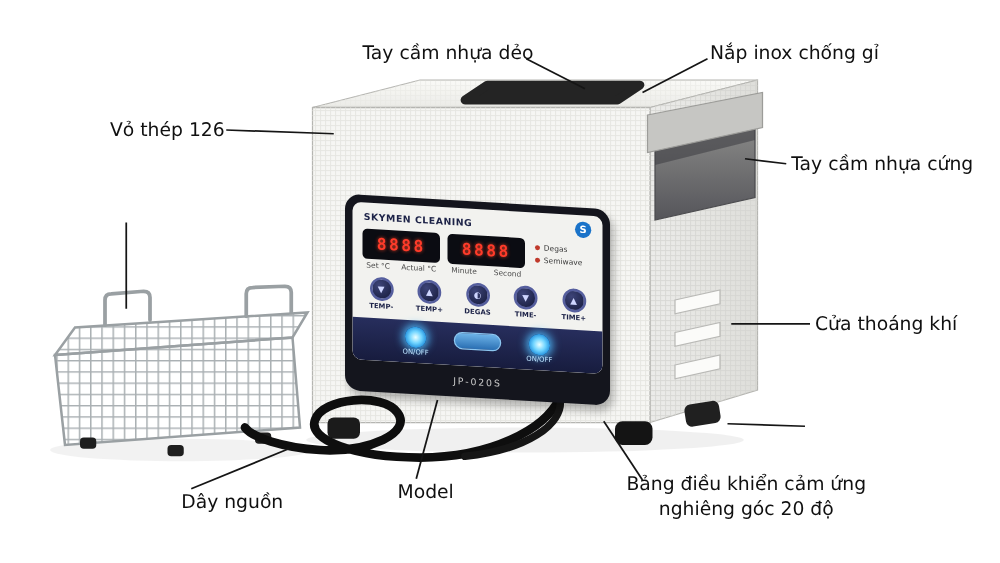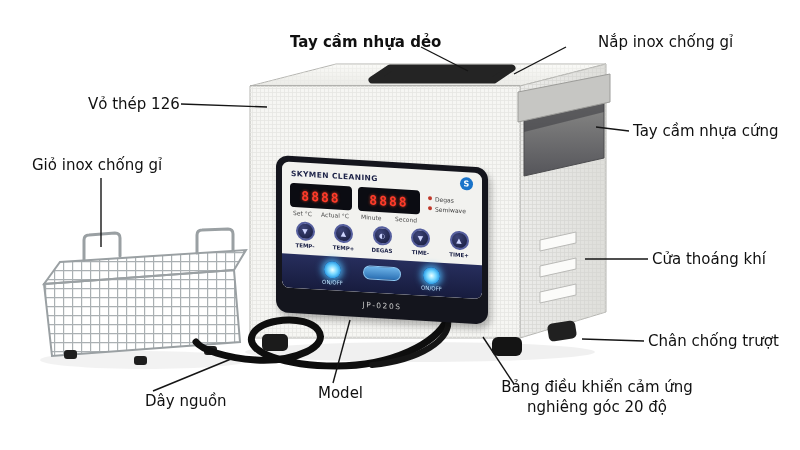--- a/index.html
+++ b/index.html
@@ -223,27 +223,25 @@
         <div class="pill"></div>
         <div class="power">
             <i></i>
             <span>ON/OFF</span>
           </div>
       </div>
     </div>
     <div class="model-code">JP-020S</div>
   </div>
 
-  <div class="callout" style="left:290px;top:33px;font-weight:bold;">Tay cầm nhựa dẻo</div>
-  <div class="callout" style="left:568px;top:33px;margin-left:30px;">Nắp inox chống gỉ</div>
+  <div class="callout" style="left:290px;top:33px;">Tay cầm nhựa dẻo</div>
+  <div class="callout" style="left:568px;top:33px;">Nắp inox chống gỉ</div>
   <div class="callout" style="left:88px;top:95px;">Vỏ thép 126</div>
-  <div class="callout" style="left:32px;top:156px;">Giỏ inox chống gỉ</div>
   <div class="callout" style="left:633px;top:122px;">Tay cầm nhựa cứng</div>
   <div class="callout" style="left:652px;top:250px;">Cửa thoáng khí</div>
-  <div class="callout" style="left:648px;top:332px;">Chân chống trượt</div>
   <div class="callout" style="left:97px;top:392px;margin-left:48px;">Dây nguồn</div>
   <div class="callout" style="left:307px;top:384px;margin-left:11px;">Model</div>
   <div class="callout center" style="left:497px;top:378px;width:200px;">
     <span style="display:block;">Bảng điều khiển cảm ứng</span>
     <span style="display:block;">nghiêng góc 20 độ</span>
   </div>
 
 </div>
 
 </body></html>

